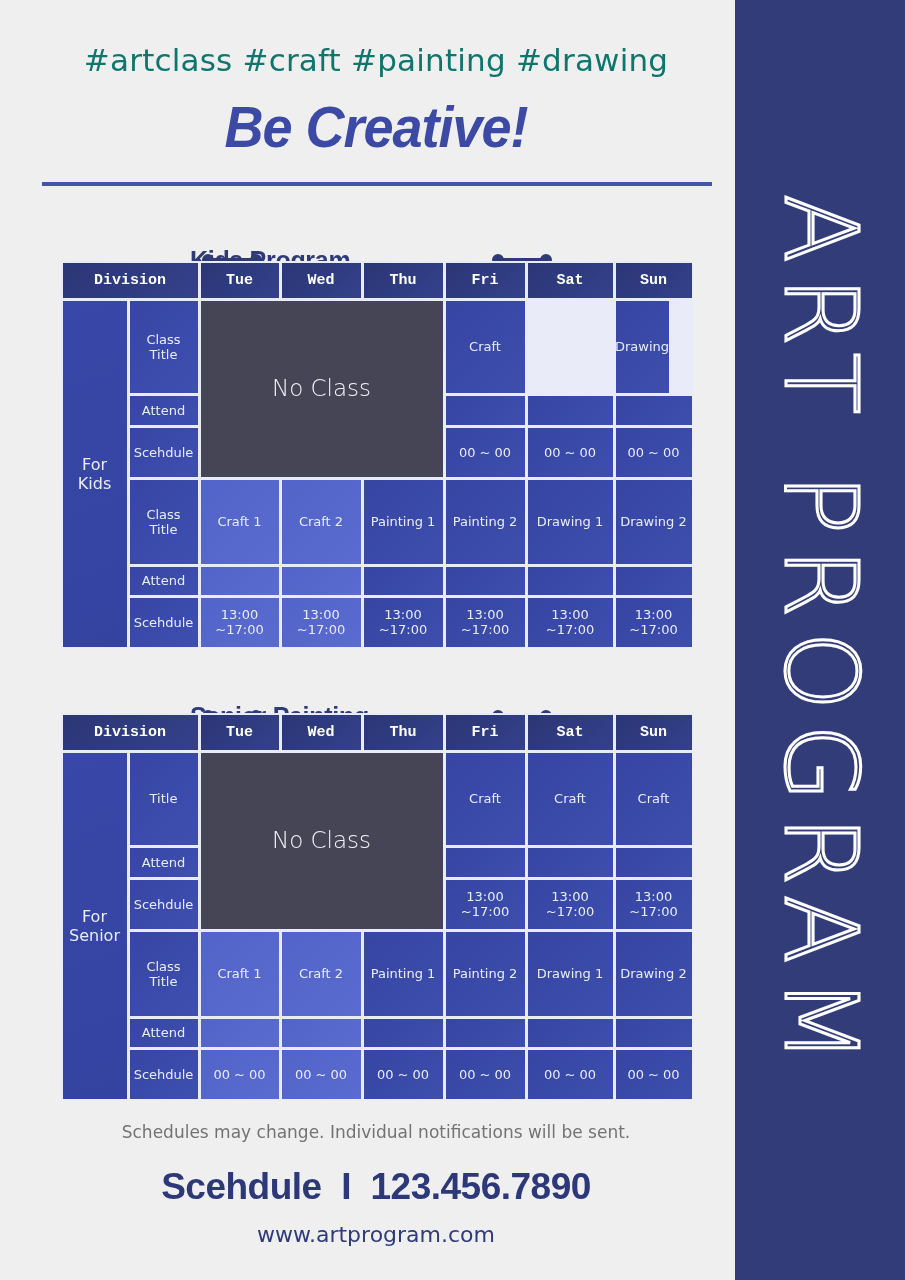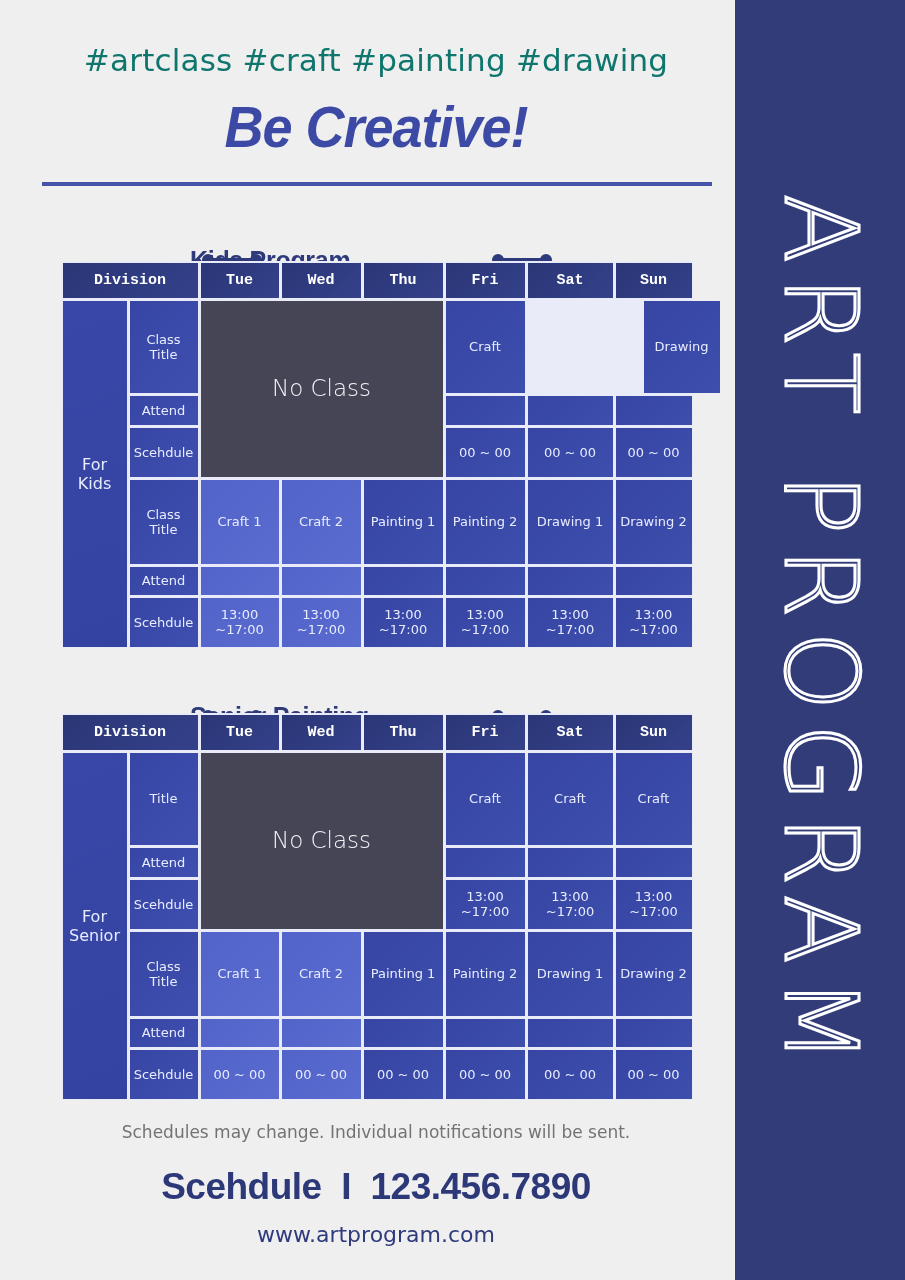--- a/index.html
+++ b/index.html
@@ -67,21 +67,21 @@
     <div class="cell label" style="left: 68.5px; top: 39.5px; width: 68px; height: 92px; white-space: pre-line;">Class
 Title</div>
     <div class="cell label" style="left: 68.5px; top: 134.5px; width: 68px; height: 29px; white-space: pre-line;">Attend</div>
     <div class="cell label" style="left: 68.5px; top: 166.5px; width: 68px; height: 49px; white-space: pre-line;">Scehdule</div>
     <div class="cell noclass" style="left: 139.5px; top: 39.5px; width: 242px; height: 176px; white-space: pre-line;">No Class</div>
     <div class="cell " style="left: 384.5px; top: 39.5px; width: 79px; height: 92px; white-space: pre-line;">Craft</div>
     <div class="cell " style="left: 384.5px; top: 134.5px; width: 79px; height: 29px; white-space: pre-line;"></div>
     <div class="cell " style="left: 384.5px; top: 166.5px; width: 79px; height: 49px; white-space: pre-line;">00 ~ 00</div>
     <div class="cell " style="left: 466.5px; top: 134.5px; width: 85px; height: 29px; white-space: pre-line;"></div>
     <div class="cell " style="left: 466.5px; top: 166.5px; width: 85px; height: 49px; white-space: pre-line;">00 ~ 00</div>
-    <div class="cell " style="left: 554.5px; top: 39.5px; width: 76px; height: 92px; white-space: pre-line; margin-left: 28px;">Drawing</div>
+    <div class="cell " style="left: 554.5px; top: 39.5px; width: 53px; height: 92px; white-space: pre-line;">Drawing</div>
     <div class="cell " style="left: 554.5px; top: 134.5px; width: 76px; height: 29px; white-space: pre-line;"></div>
     <div class="cell " style="left: 554.5px; top: 166.5px; width: 76px; height: 49px; white-space: pre-line;">00 ~ 00</div>
     <div class="cell label" style="left: 68.5px; top: 218.5px; width: 68px; height: 84px; white-space: pre-line;">Class
 Title</div>
     <div class="cell label" style="left: 68.5px; top: 305.5px; width: 68px; height: 28px; white-space: pre-line;">Attend</div>
     <div class="cell label" style="left: 68.5px; top: 336.5px; width: 68px; height: 49px; white-space: pre-line;">Scehdule</div>
     <div class="cell light" style="left: 139.5px; top: 218.5px; width: 78px; height: 84px; white-space: pre-line;">Craft 1</div>
     <div class="cell light" style="left: 139.5px; top: 305.5px; width: 78px; height: 28px; white-space: pre-line;"></div>
     <div class="cell light" style="left: 139.5px; top: 336.5px; width: 78px; height: 49px; white-space: pre-line;">13:00
 ~17:00</div>

